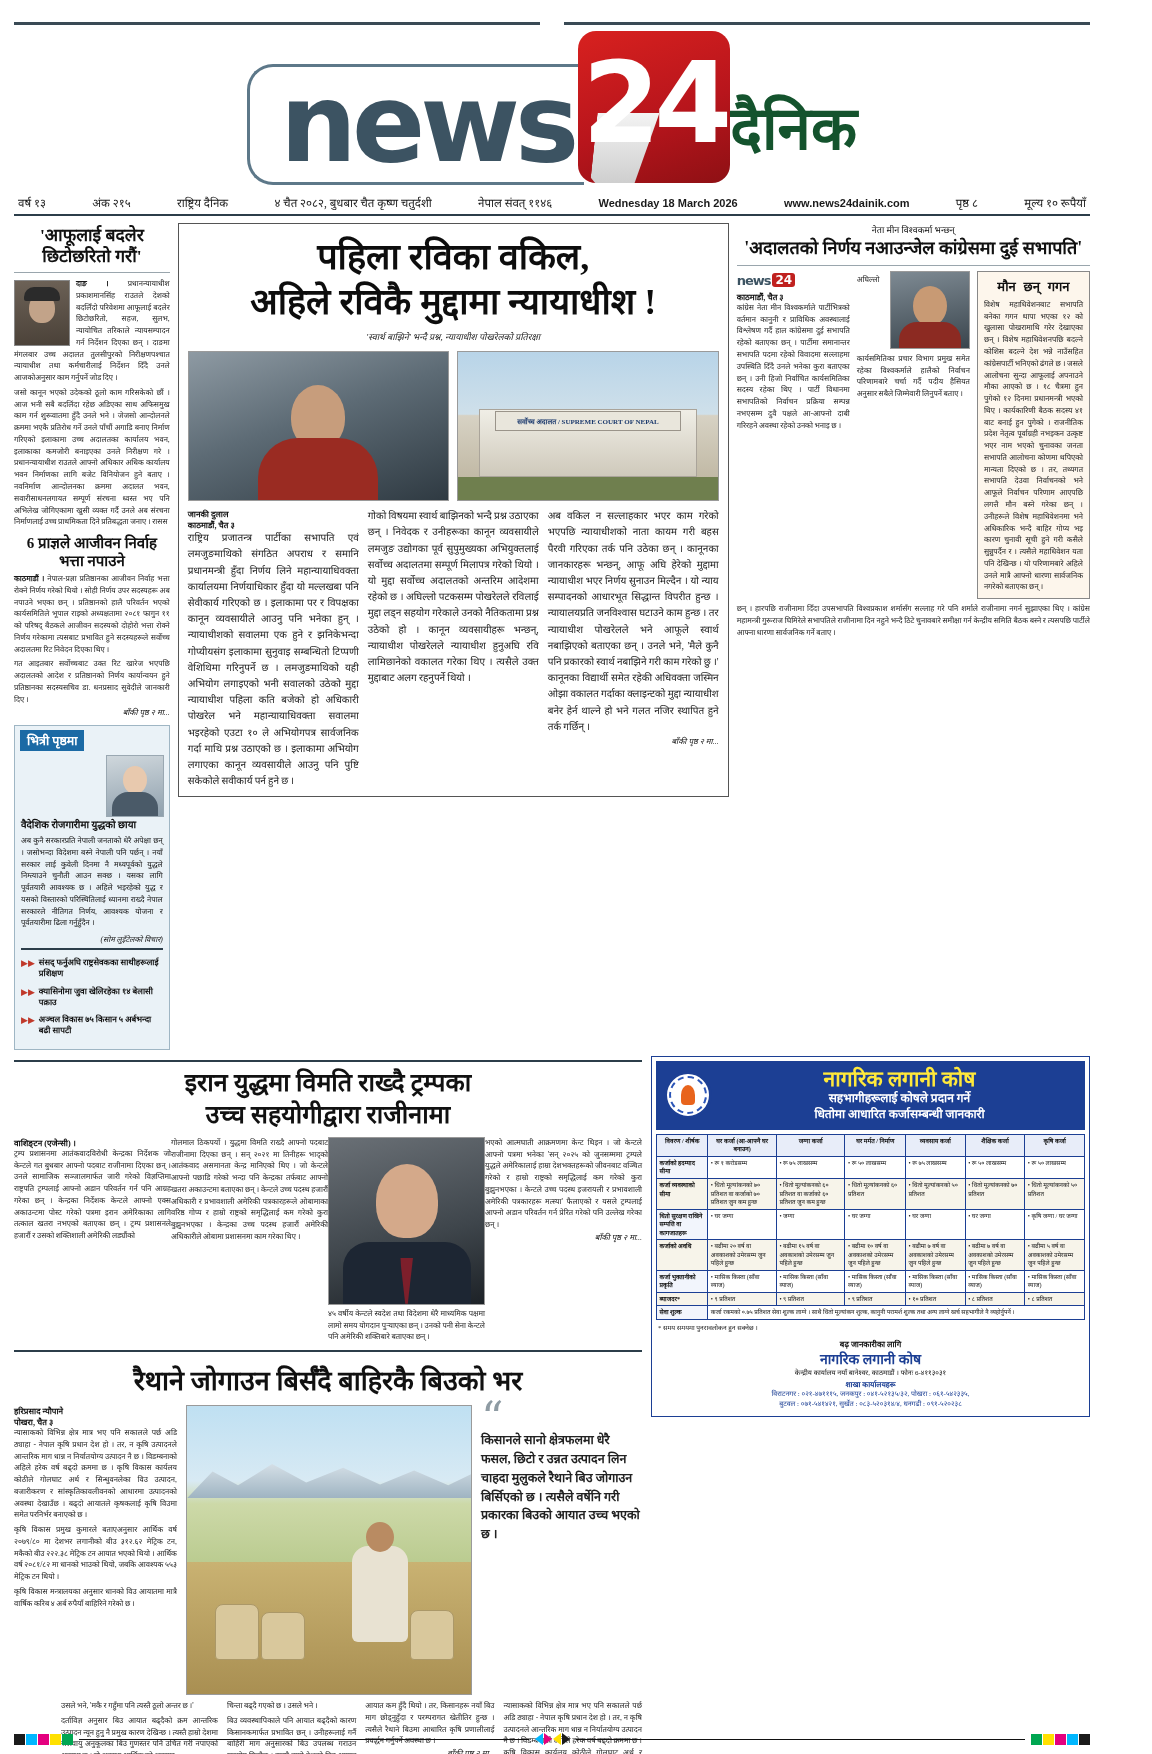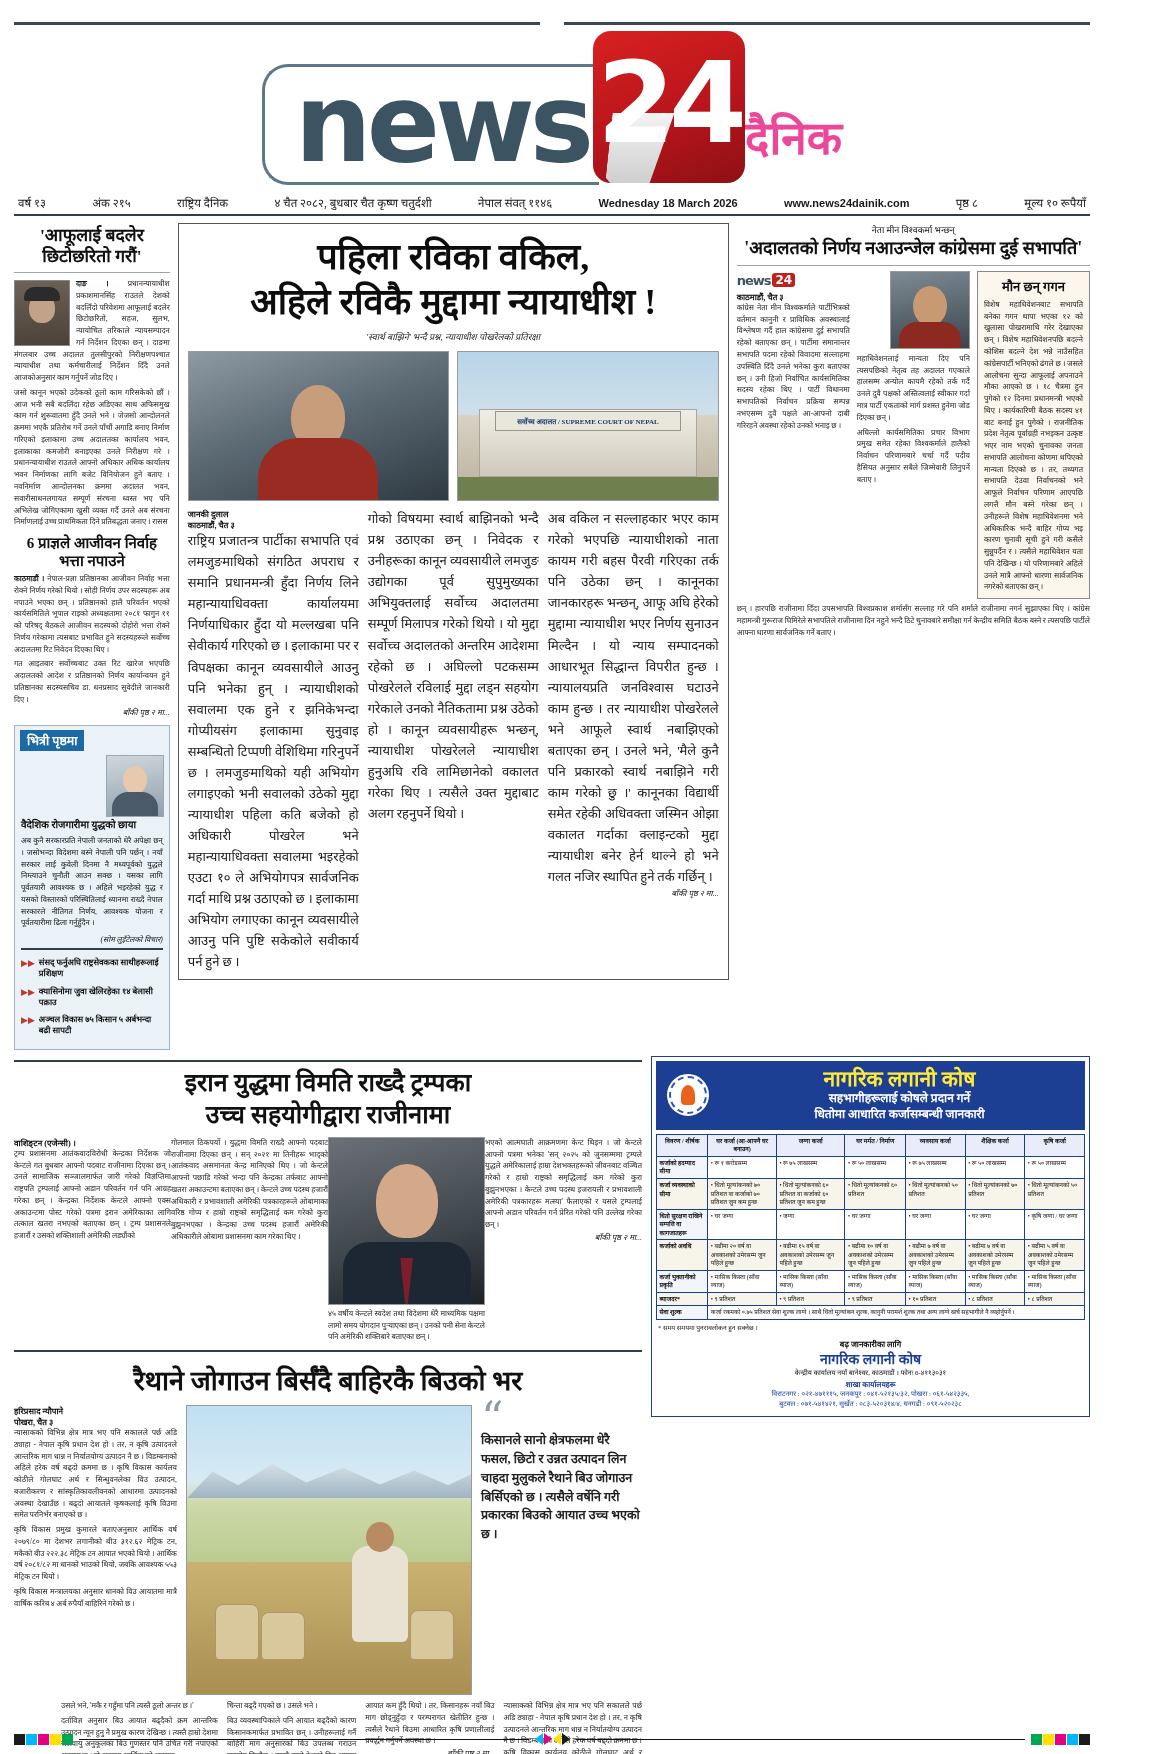--- a/index.html
+++ b/index.html
@@ -38,42 +38,42 @@
   .logo-24 .num {
     font-family:"DejaVu Sans", sans-serif; font-weight:700; font-size:112px;
     color:#fff; letter-spacing:-6px; position:relative; z-index:3; transform: translateY(-4px);
   }
   .logo-24:after{
     content:""; position:absolute; left:14px; bottom:-34px; width:62px; height:104px;
     background: linear-gradient(180deg,#f3f3f3,#bdbdbd); z-index:2;
     transform: skewX(-6deg); clip-path: polygon(0 0,100% 0,58% 100%,0 62%);
   }
   .logo-dainik {
-    font-family:"DejaVu Sans", sans-serif; font-weight:700; font-size:46px; color:#ec4899;
+    font-family:"DejaVu Sans", sans-serif; font-weight:700; font-size:60px; color:#14532d;
     margin-bottom:18px;
   }
 
   .infoline {
     display:flex; align-items:center; justify-content:space-between;
     font-size:11.5px; color:#1a1a1a; padding: 8px 4px 4px;
     border-bottom: 2.5px solid #2c3e4a;
   }
   .infoline .seg { white-space:nowrap; }
   .infoline .en { font-family:"Liberation Sans", sans-serif; font-weight:700; font-size:11px; }
 
   
   .cols { display:flex; gap:8px; margin-top:7px; }
   .col-left { width:164px; }
   .col-mid  { width:580px; }
   .col-right{ width:372px; }
 
   .hr-dark { height:2px; background:#2c3e4a; margin:4px 0 5px; }
   .hr-thin { height:1px; background:#9aa6ad; margin:5px 0; }
   .body-txt {
-    font-size:13px; line-height:1.62; text-align:justify; color:#1b1b1b;
+    font-size:10px; line-height:1.62; text-align:justify; color:#1b1b1b;
     hyphens:auto; word-spacing:-0.3px;
   }
   .body-txt.sm { font-size:7.6px; line-height:1.55; }
   .lead { font-weight:700; }
   .dek { font-size:9px; font-style:italic; text-align:center; color:#222; }
   h3.mini-head {
     margin:6px 0 3px; font-size:15px; line-height:1.2; font-weight:700; text-align:center;
   }
 
   
@@ -158,21 +158,21 @@
     width:80px; height:78px; float:right; margin:0 0 4px 5px; border:1px solid #999;
     background:linear-gradient(170deg,#7e8a93,#3a454d); position:relative;
   }
   .r-photo:before{content:"";position:absolute;left:50%;top:14px;transform:translateX(-50%);
     width:34px;height:40px;border-radius:50%;background:#c89a74;}
   .r-photo:after{content:"";position:absolute;left:50%;bottom:0;transform:translateX(-50%);
     width:62px;height:26px;border-radius:18px 18px 0 0;background:#8c2a22;}
   .r-sub { display:flex; gap:7px; }
   .r-sub > div { flex:1; }
   .boxed-side { border:1px solid #888; padding:5px 6px; background:#fdf6ec; }
-  .boxed-side h3 { font-size:13px; font-weight:700; text-align:center; margin:0 0 4px; }
+  .boxed-side h3 { font-size:13px; font-weight:700; text-align:center; margin:0 0 4px;font-family:Liberation Mono, monospace; }
   h2.iran-head { font-size:25px; line-height:1.25; font-weight:700; text-align:center; margin:4px 0 7px; }
   .iran-grid { display:flex; }
   .iran-grid .c { flex:1; }
   .iran-photo {
     width:100%; height:168px; border:1px solid #999;
     background:linear-gradient(165deg,#6a7076 0%,#3e454b 60%,#1d2227 100%); position:relative; overflow:hidden;
   }
   .iran-photo:before{content:"";position:absolute;left:50%;top:16%;transform:translateX(-50%);
     width:62px;height:74px;border-radius:50% 50% 44% 44%;background:#d4a98a;}
   .iran-photo:after{content:"";position:absolute;left:50%;bottom:0;transform:translateX(-50%);
@@ -367,21 +367,20 @@
         <div>
           <div class="minilogo">
             <span class="mw">news</span>
             <span class="mb">24</span>
           </div>
           <div class="byline">काठमाडौं, चैत ३</div>
           <div class="body-txt sm">कांग्रेस नेता मीन विश्वकर्माले पार्टीभित्रको वर्तमान कानुनी र प्राविधिक अवस्थालाई विश्लेषण गर्दै हाल कांग्रेसमा दुई सभापति रहेको बताएका छन् । पार्टीमा समानान्तर सभापति पदमा रहेको विवादमा सल्लाहमा उपस्थिति दिँदै उनले भनेका कुरा बताएका छन् । उनी हिजो निर्वाचित कार्यसमितिका सदस्य रहेका थिए । पार्टी विधानमा सभापतिको निर्वाचन प्रक्रिया सम्पन्न नभएसम्म दुवै पक्षले आ-आफ्नो दाबी गरिरहने अवस्था रहेको उनको भनाइ छ ।</div>
         </div>
         <div>
           <div class="r-photo"></div>
-          <div class="body-txt sm">महाधिवेशनलाई मान्यता दिए पनि त्यसपछिको नेतृत्व तह अदालत गएकाले हालसम्म अन्योल कायमै रहेको तर्क गर्दै उनले दुवै पक्षको अस्तित्वलाई स्वीकार गर्दा मात्र पार्टी एकताको मार्ग प्रशस्त हुनेमा जोड दिएका छन् ।</div>
           <div class="body-txt sm" style="margin-top:3px">अघिल्लो कार्यसमितिका प्रचार विभाग प्रमुख समेत रहेका विश्वकर्माले हालैको निर्वाचन परिणामबारे चर्चा गर्दै पदीय हैसियत अनुसार सबैले जिम्मेवारी लिनुपर्ने बताए ।</div>
         </div>
         <div>
           <div class="boxed-side">
             <h3>मौन छन् गगन</h3>
             <div class="body-txt sm">विशेष महाधिवेशनबाट सभापति बनेका गगन थापा भएका १२ को खुलासा पोखरामाथि गरेर देखाएका छन् । विशेष महाधिवेशनपछि बदल्ने कोशिस बदल्ने देश भन्ने नाउँसहित कांग्रेसपार्टी भनिएको ढंगले छ । जसले आलोचना सुन्दा आफूलाई अपनाउने मौका आएको छ । १८ चैत्रमा हुन पुगेको १२ दिनमा प्रधानमन्त्री भएको थिए । कार्यकारिणी बैठक सदस्य ४१ बाट बनाई हुन पुगेको । राजनीतिक प्रदेश नेतृत्व पूर्वाग्रही नभइकन उत्कृष्ट भएर नाम भएको चुनावका जनता सभापति आलोचना कोणमा थपिएको मान्यता दिएको छ । तर, तथ्यगत सभापति देउवा निर्वाचनको भने आफूले निर्वाचन परिणाम आएपछि लगत्तै मौन बस्ने गरेका छन् । उनीहरूले विशेष महाधिवेशनमा भने अधिकारिक भन्दै बाहिर गोप्य भइ कारण चुनावी सूची हुने गरी कसैले सुन्नुपर्दैन र । त्यसैले महाधिवेशन यता पनि देखिन्छ । यो परिणामबारे अहिले उनले मात्रै आफ्नो धारणा सार्वजनिक नगरेको बताएका छन् ।</div>
           </div>
         </div>
       </div>
       <div class="body-txt sm" style="margin-top:4px">छन् । हारपछि राजीनामा दिँदा उपसभापति विश्वप्रकाश शर्मासँग सल्लाह गरे पनि शर्माले राजीनामा नगर्न सुझाएका थिए । कांग्रेस महामन्त्री गुरूराज घिमिरेले सभापतिले राजीनामा दिन नहुने भन्दै ठिटे चुनावबारे समीक्षा गर्न केन्द्रीय समिति बैठक बस्ने र त्यसपछि पार्टीले आफ्ना धारणा सार्वजनिक गर्ने बताए ।</div>

